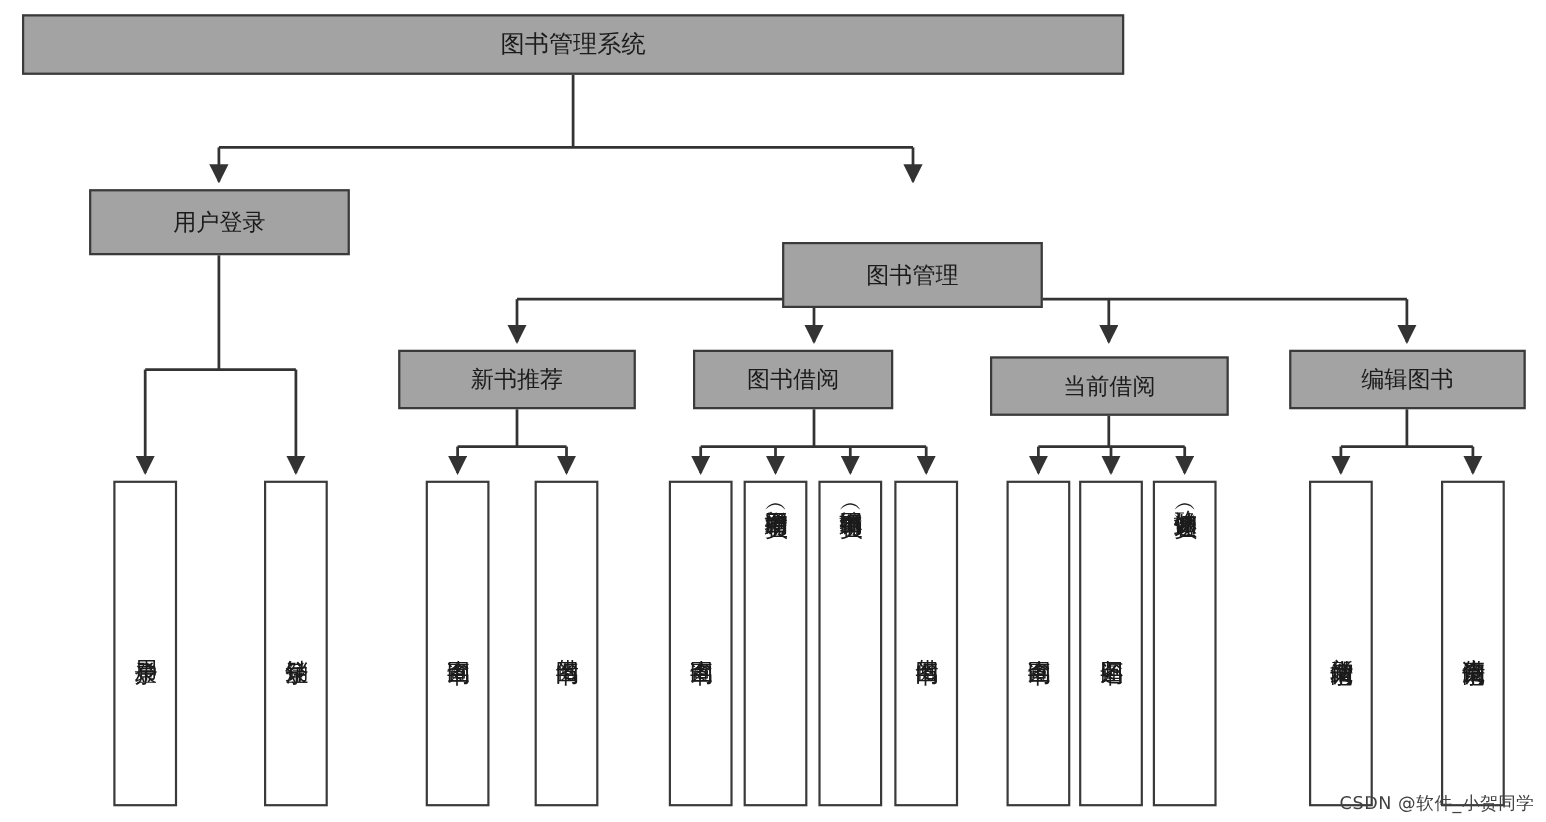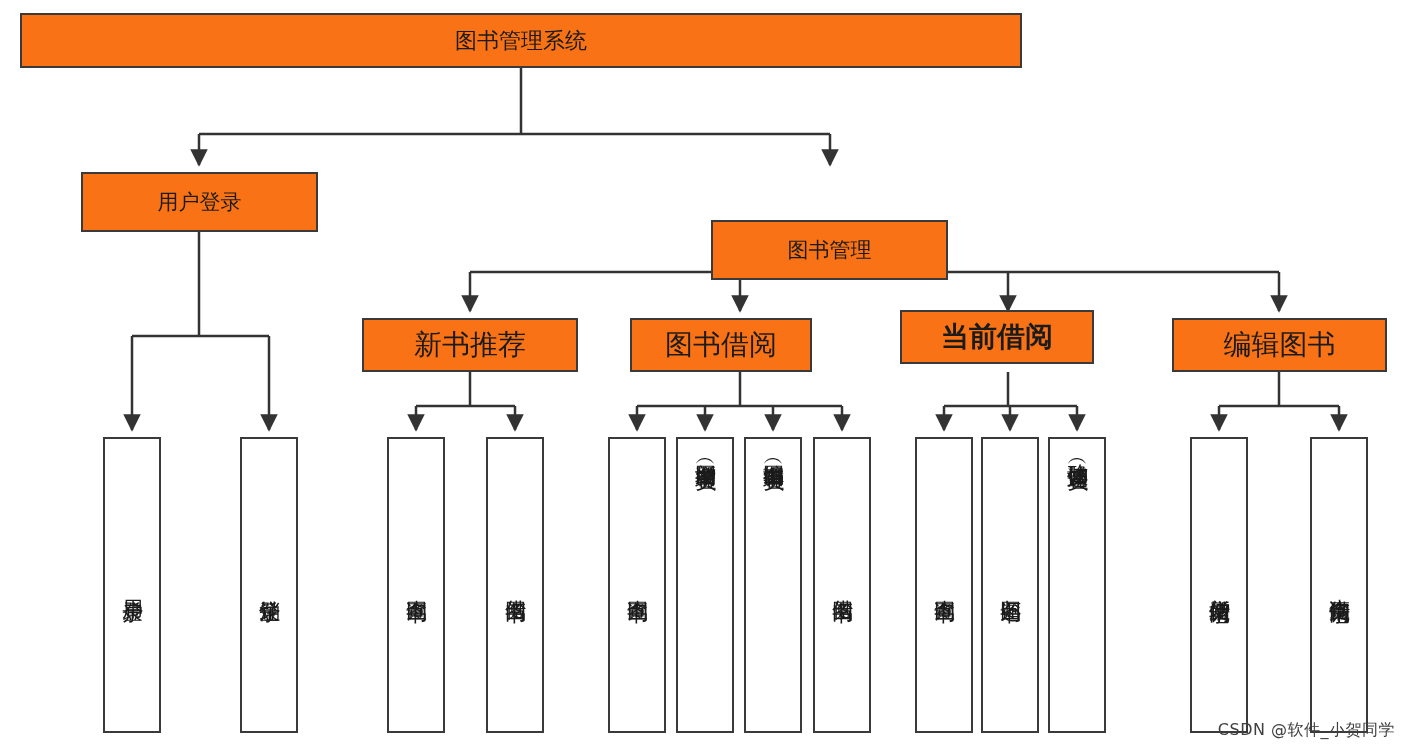--- a/index.html
+++ b/index.html
@@ -12,31 +12,31 @@
     position:relative;
   }
   #diagram{
     position:absolute;left:0;top:0;width:1405px;height:747px;
   }
   .svg-layer{position:absolute;left:0;top:0;width:1405px;height:747px;pointer-events:none;}
 
   .node{
     position:absolute;
     box-sizing:border-box;
-    background:#f97316;
+    background:#a3a3a3;
     border:2px solid #3a3a3a;
     display:flex;
     align-items:center;
     justify-content:center;
     color:#1b1b1b;
     line-height:1.18;
   }
   .node.level0{font-size:22px;}
   .node.level1{font-size:21px;}
-  .node.level2{font-size:28px;}
+  .node.level2{font-size:21px;}
 
   .leaf{
     position:absolute;
     box-sizing:border-box;
     background:#ffffff;
     border:2px solid #3a3a3a;
     display:flex;
     align-items:flex-start;
     justify-content:center;
     padding-top:8px;
@@ -129,21 +129,21 @@
   <div class="node level1" style="left:711px;top:172px;width:237px;height:60px;margin-top:48px;">
     <span>图书管理</span>
   </div>
 
   <div class="node level2" style="left:362px;top:318px;width:216px;height:54px;">
     <span>新书推荐</span>
   </div>
   <div class="node level2" style="left:630px;top:318px;width:182px;height:54px;">
     <span>图书借阅</span>
   </div>
-  <div class="node level2" style="left:900px;top:310px;width:194px;height:54px;font-weight:bold;">
+  <div class="node level2" style="left:900px;top:324px;width:217px;height:54px;">
     <span>当前借阅</span>
   </div>
   <div class="node level2" style="left:1172px;top:318px;width:215px;height:54px;">
     <span>编辑图书</span>
   </div>
 
   <div class="leaf center" style="left:103px;top:437px;width:58px;height:296px;">
     <span class="vtext">用户登录</span>
   </div>
   <div class="leaf center" style="left:240px;top:437px;width:58px;height:296px;">

